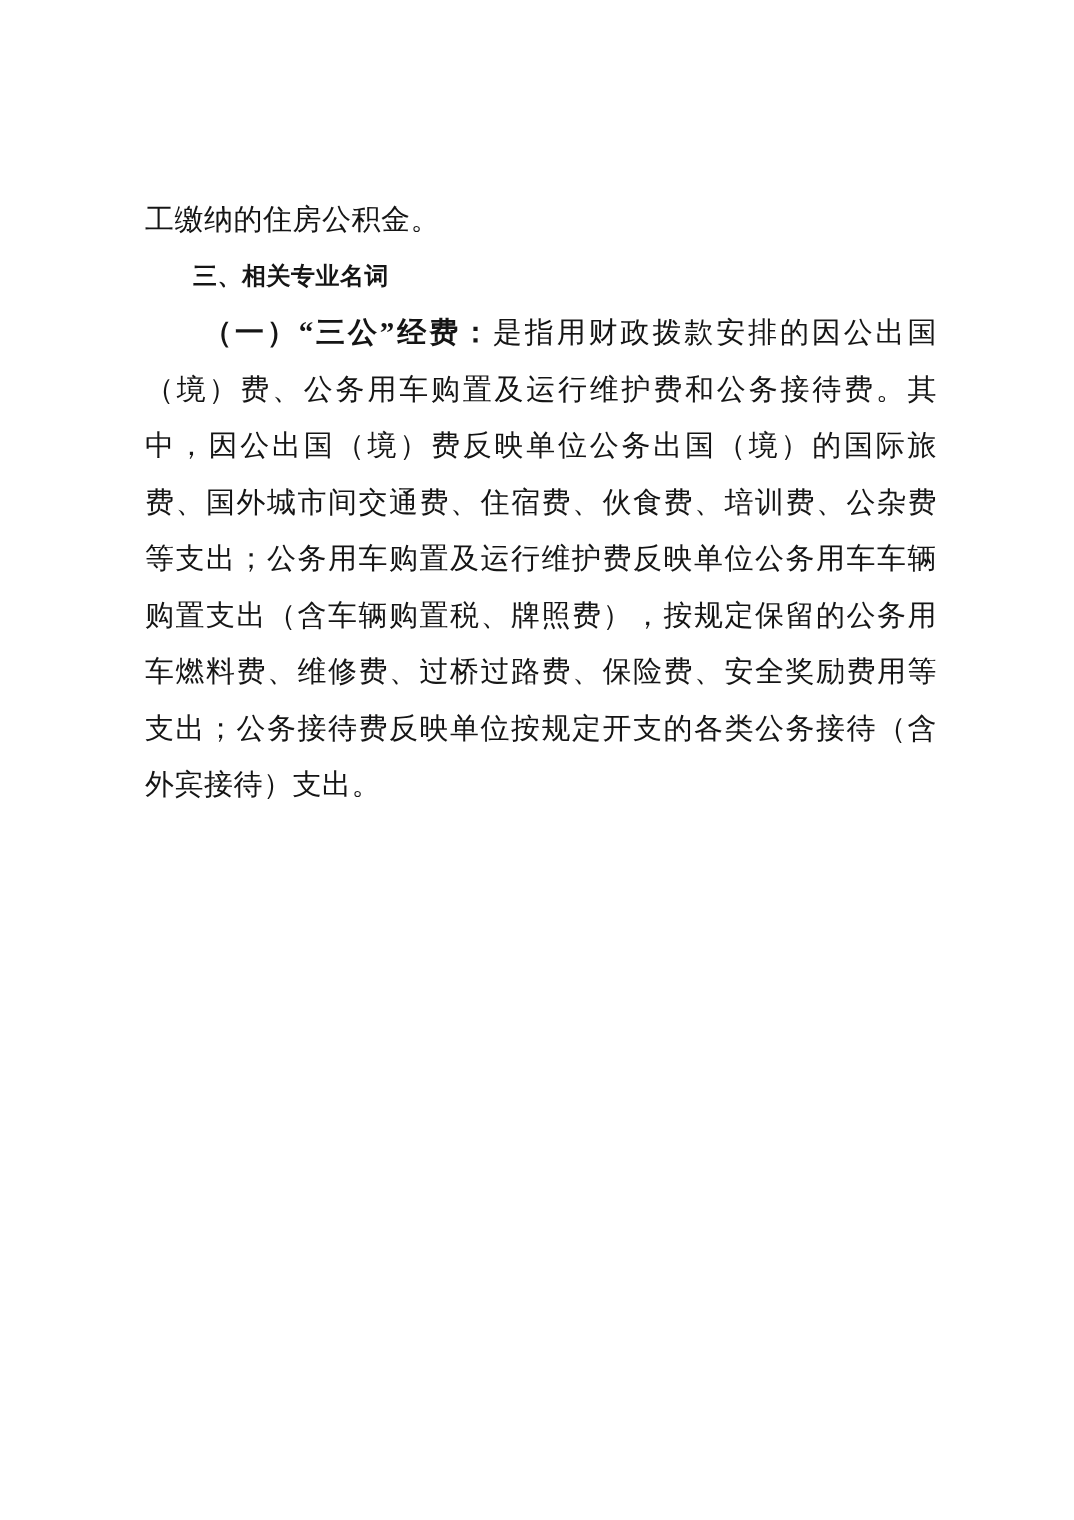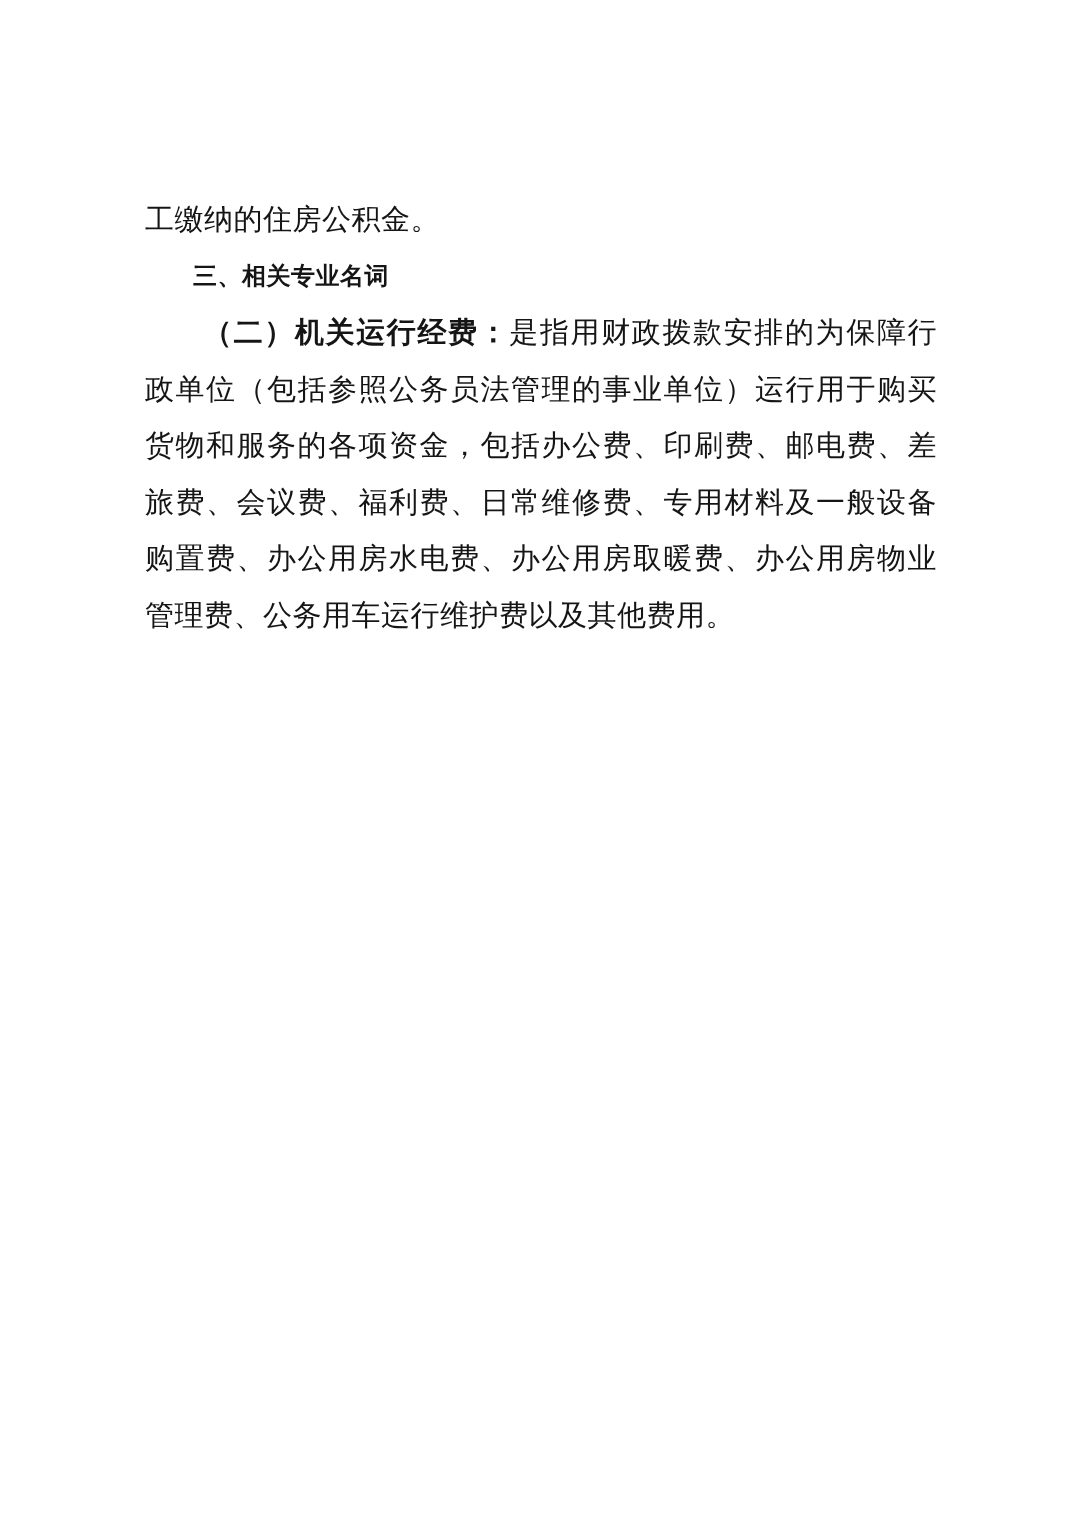--- a/index.html
+++ b/index.html
@@ -61,20 +61,20 @@
 <body>
 
 <div class="page">
 
   <div class="text-block">
 
     <p class="continued-line">工缴纳的住房公积金。</p>
 
     <p class="section-heading">三、相关专业名词</p>
 
+    <p class="body-paragraph"><span class="term-lead">（一）“三公”经费：</span><span>是指用财政拨款安排的因公出国（境）费、公务用车购置及运行维护费和公务接待费。其中，因公出国（境）费反映单位公务出国（境）的国际旅费、国外城市间交通费、住宿费、伙食费、培训费、公杂费等支出；公务用车购置及运行维护费反映单位公务用车车辆购置支出（含车辆购置税、牌照费），按规定保留的公务用车燃料费、维修费、过桥过路费、保险费、安全奖励费用等支出；公务接待费反映单位按规定开支的各类公务接待（含外宾接待）支出。</span></p>
 
-    <p class="body-paragraph"><span class="term-lead">（二）机关运行经费：</span><span>是指用财政拨款安排的为保障行政单位（包括参照公务员法管理的事业单位）运行用于购买货物和服务的各项资金，包括办公费、印刷费、邮电费、差旅费、会议费、福利费、日常维修费、专用材料及一般设备购置费、办公用房水电费、办公用房取暖费、办公用房物业管理费、公务用车运行维护费以及其他费用。</span></p>
 
   </div>
 
   <div class="page-number">—43—</div>
 
 </div>
 
 </body></html>

